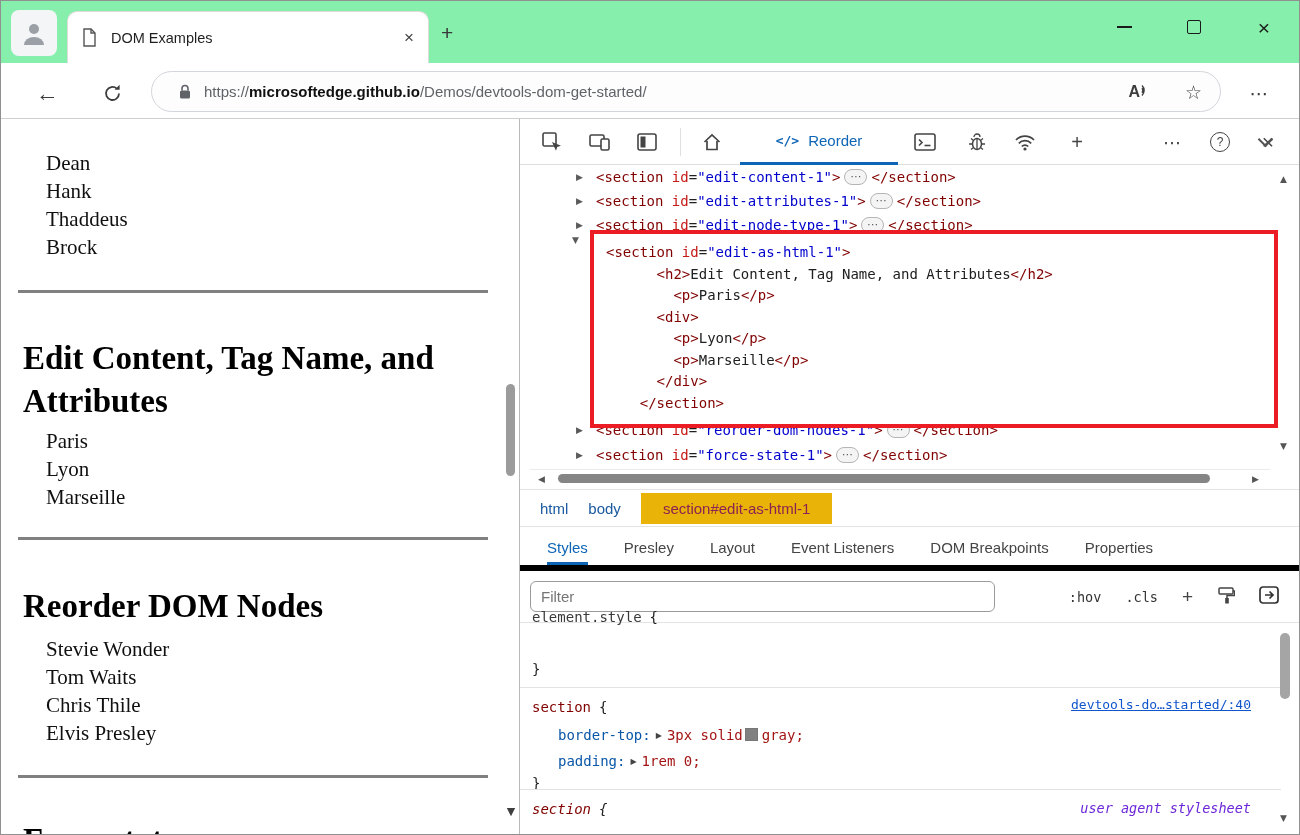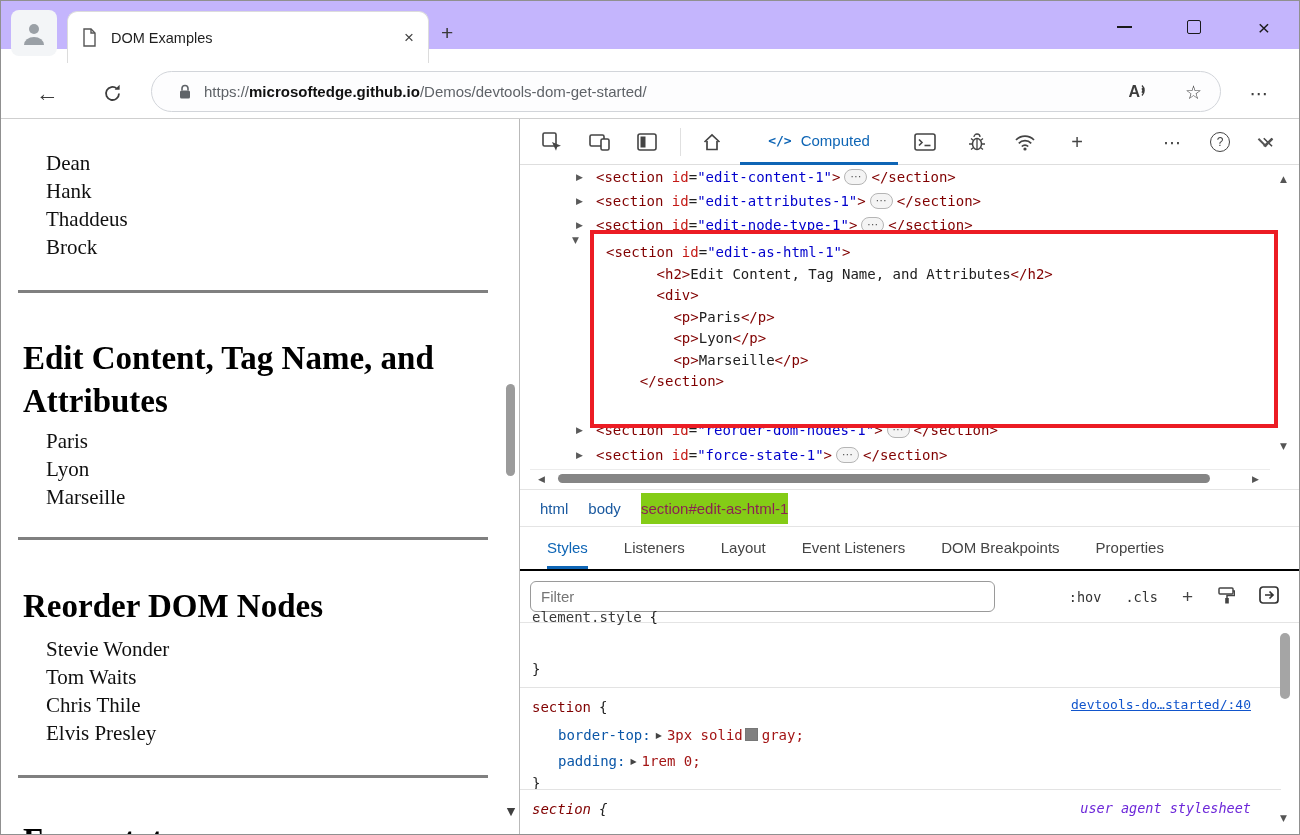--- a/index.html
+++ b/index.html
@@ -1,20 +1,20 @@
 <!DOCTYPE html>
 <html><head>
 <meta charset="utf-8">
 <style>
   html,body{margin:0;padding:0;}
   body{width:1300px;height:835px;font-family:"Liberation Sans",sans-serif;background:#fff;}
   #window{position:relative;width:1300px;height:835px;overflow:hidden;background:#fff;border:1px solid #909090;box-sizing:border-box;}
 
   
-  .titlebar{position:absolute;left:0;top:0;width:100%;height:48px;background:#c4b5fd;}
+  .titlebar{position:absolute;left:0;top:0;width:100%;height:62px;background:#86efac;}
   .avatar-box{position:absolute;left:10px;top:9px;width:46px;height:46px;background:#f3f5f7;border-radius:8px;display:flex;align-items:center;justify-content:center;}
   .browser-tab{position:absolute;left:66px;top:10px;width:362px;height:52px;background:#fff;border:1px solid #dcdcdc;border-bottom:none;border-radius:10px 10px 0 0;display:flex;align-items:center;padding:0 14px;box-sizing:border-box;}
   .tab-title{font-size:14.5px;color:#1f1f1f;margin-left:14px;flex:1;white-space:nowrap;overflow:hidden;}
   .tab-close{font-size:17px;color:#444;line-height:1;}
   .newtab-btn{position:absolute;left:440px;top:20px;font-size:21px;color:#3a3a3a;}
   .win-controls{position:absolute;right:0;top:0;height:52px;display:flex;align-items:center;}
   .win-btn{width:70px;height:52px;display:flex;align-items:center;justify-content:center;}
   .min-glyph{width:15px;height:2px;background:#1a1a1a;}
   .max-glyph{width:12px;height:12px;border:1.4px solid #1a1a1a;border-radius:2px;}
   .close-glyph{font-size:21px;color:#1a1a1a;line-height:1;}
@@ -79,24 +79,24 @@
   
   .hscroll{position:absolute;left:10px;top:350px;width:740px;height:17px;border-top:1px solid #ececec;}
   .hscroll-thumb{position:absolute;left:28px;top:4px;width:652px;height:9px;background:#858585;border-radius:4.5px;}
   .scroll-arrow{position:absolute;font-size:9px;color:#555;font-family:"DejaVu Sans",sans-serif;}
   .h-left{left:8px;top:4px;} .h-right{left:722px;top:4px;}
   .tree-vup{left:760px;top:55px;} .tree-vdown{left:760px;top:322px;}
 
   
   .bc-bar{position:absolute;left:0;top:370px;width:100%;height:38px;border-top:1px solid #e4e4e4;border-bottom:1px solid #e4e4e4;box-sizing:border-box;display:flex;align-items:center;padding-left:20px;}
   .crumb{margin-right:20px;font-size:15px;color:#1b5aa0;}
-  .crumb.selected{background:#84cc16;color:#8b2252;padding:7px 0;}
-
-  
-  .styles-tabs{position:absolute;left:0;top:408px;width:100%;height:44px;border-bottom:2px solid #000000;box-sizing:border-box;display:flex;align-items:stretch;padding-left:27px;}
+  .crumb.selected{background:#eab308;color:#8b2252;padding:7px 22px;}
+
+  
+  .styles-tabs{position:absolute;left:0;top:408px;width:100%;height:44px;border-bottom:6px solid #000000;box-sizing:border-box;display:flex;align-items:stretch;padding-left:27px;}
   .s-tab{margin-right:36px;font-size:15px;color:#454545;line-height:41px;}
   .s-tab.selected{color:#0e65b5;border-bottom:3px solid #0e65b5;}
   .tabs-chevron{position:absolute;right:30px;top:15px;width:9px;height:9px;border-right:2px solid #555;border-bottom:2px solid #555;transform:rotate(45deg);}
 
   
   .filter-bar{position:absolute;left:0;top:452px;width:100%;height:52px;border-bottom:1px solid #e4e4e4;box-sizing:border-box;}
   .filter-input{position:absolute;left:10px;top:10px;width:465px;height:31px;border:1px solid #9a9a9a;border-radius:6px;box-sizing:border-box;padding:0 10px;font-size:15px;color:#333;outline:none;}
   .filter-input::placeholder{color:#757575;}
   .filter-right{position:absolute;right:22px;top:0;height:52px;display:flex;align-items:center;gap:24px;}
   .toggle-txt{font-family:"DejaVu Sans Mono",monospace;font-size:13.5px;color:#333;}
@@ -234,21 +234,21 @@
       </div>
       <div class="dt-sep"></div>
       <div class="dt-icon" style="left:176px;">
         <svg width="20" height="20">
             <path d="M2.5 10l7.5-7 7.5 7" fill="none" stroke="#444" stroke-width="1.7"></path>
             <path d="M5 9v8.5h10V9" fill="none" stroke="#444" stroke-width="1.7"></path>
           </svg>
       </div>
       <div class="dt-tab-elements">
         <span class="code-glyph">&lt;/&gt;</span>
-        <span class="elements-label">Computed</span>
+        <span class="elements-label">Reorder</span>
       </div>
       <div class="dt-icon" style="left:389px;">
         <svg width="22" height="20">
             <rect x="1" y="2" width="20" height="16" rx="2" fill="none" stroke="#444" stroke-width="1.6"></rect>
             <path d="M5 7.5l3 3-3 3" fill="none" stroke="#444" stroke-width="1.6"></path>
             <path d="M10.5 13.5h6" stroke="#444" stroke-width="1.6"></path>
           </svg>
       </div>
       <div class="dt-icon" style="left:441px;">
         <svg width="20" height="20">
@@ -278,44 +278,45 @@
           <div class="tree-row" style="top: 94px;"><span class="twisty">▶</span><span class="tk-t">&lt;section </span><span class="tk-a">id</span><span class="tk-x">=</span><span class="tk-v">"edit-node-type-1"</span><span class="tk-t">&gt;</span><span class="dots-badge">⋯</span><span class="tk-t">&lt;/section&gt;</span></div>
         </div>
       <div>
           <div class="tree-row" style="top: 299px;"><span class="twisty">▶</span><span class="tk-t">&lt;section </span><span class="tk-a">id</span><span class="tk-x">=</span><span class="tk-v">"reorder-dom-nodes-1"</span><span class="tk-t">&gt;</span><span class="dots-badge">⋯</span><span class="tk-t">&lt;/section&gt;</span></div>
           <div class="tree-row" style="top: 324px;"><span class="twisty">▶</span><span class="tk-t">&lt;section </span><span class="tk-a">id</span><span class="tk-x">=</span><span class="tk-v">"force-state-1"</span><span class="tk-t">&gt;</span><span class="dots-badge">⋯</span><span class="tk-t">&lt;/section&gt;</span></div>
         </div>
       <span class="twisty-expanded">▼</span>
       <div class="edit-box" id="editor-code">
           <div class="ed-line"><span class="tk-t">&lt;section </span><span class="tk-a">id</span><span class="tk-x">=</span><span class="tk-v">"edit-as-html-1"</span><span class="tk-t">&gt;</span></div>
           <div class="ed-line"><span class="tk-x">      </span><span class="tk-t">&lt;h2&gt;</span><span class="tk-x">Edit Content, Tag Name, and Attributes</span><span class="tk-t">&lt;/h2&gt;</span></div>
+          <div class="ed-line"><span class="tk-x">        </span><span class="tk-t">&lt;p&gt;</span><span class="tk-x">Paris</span><span class="tk-t">&lt;/p&gt;</span></div>
           <div class="ed-line"><span class="tk-x">      </span><span class="tk-t">&lt;div&gt;</span></div>
-          <div class="ed-line"><span class="tk-x">        </span><span class="tk-t">&lt;p&gt;</span><span class="tk-x">Paris</span><span class="tk-t">&lt;/p&gt;</span></div>
           <div class="ed-line"><span class="tk-x">        </span><span class="tk-t">&lt;p&gt;</span><span class="tk-x">Lyon</span><span class="tk-t">&lt;/p&gt;</span></div>
           <div class="ed-line"><span class="tk-x">        </span><span class="tk-t">&lt;p&gt;</span><span class="tk-x">Marseille</span><span class="tk-t">&lt;/p&gt;</span></div>
+          <div class="ed-line"><span class="tk-x">      </span><span class="tk-t">&lt;/div&gt;</span></div>
           <div class="ed-line"><span class="tk-x">    </span><span class="tk-t">&lt;/section&gt;</span></div>
         </div>
       <div class="hscroll">
         <span class="scroll-arrow h-left">◀</span>
         <div class="hscroll-thumb"></div>
         <span class="scroll-arrow h-right">▶</span>
       </div>
       <span class="scroll-arrow tree-vup">▲</span>
       <span class="scroll-arrow tree-vdown">▼</span>
     </div>
 
     <div class="bc-bar" id="breadcrumbs">
         <span class="crumb">html</span>
         <span class="crumb">body</span>
         <span class="crumb selected">section#edit-as-html-1</span>
       </div>
 
     <div class="styles-tabs" id="styles-tabs">
         <span class="s-tab selected">Styles</span>
-        <span class="s-tab">Listeners</span>
+        <span class="s-tab">Presley</span>
         <span class="s-tab">Layout</span>
         <span class="s-tab">Event Listeners</span>
         <span class="s-tab">DOM Breakpoints</span>
         <span class="s-tab">Properties</span>
       </div>
     <div class="tabs-chevron"></div>
 
     <div class="filter-bar">
       <input class="filter-input" placeholder="Filter" style="">
       <div class="filter-right">

